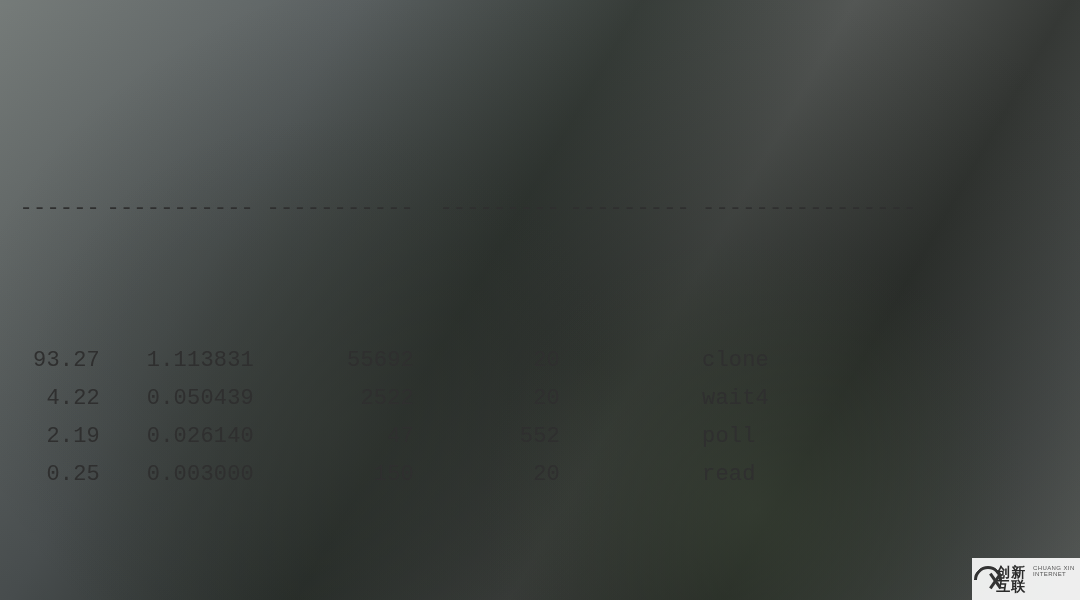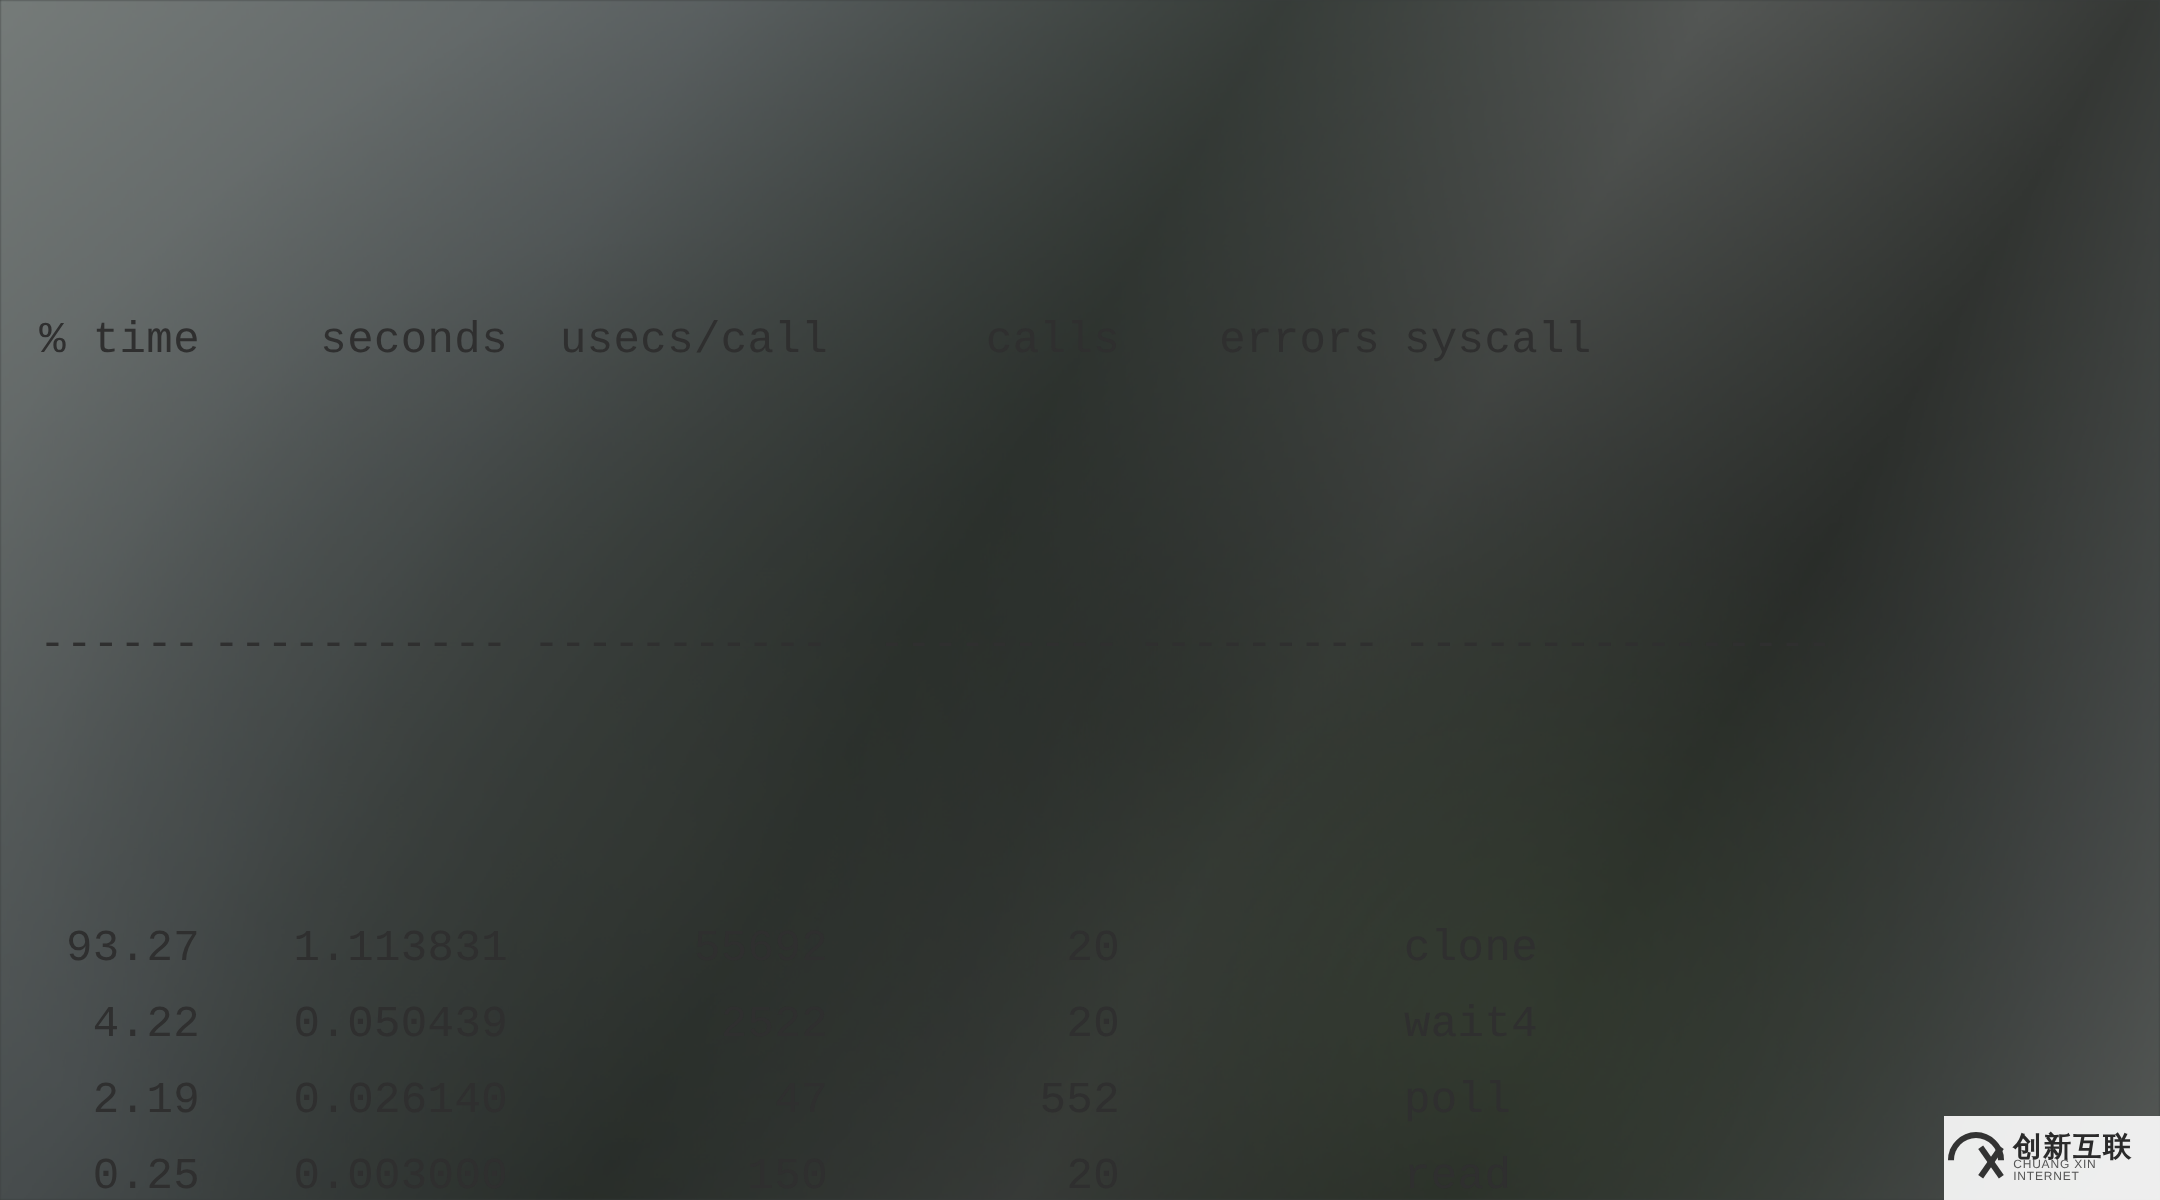--- a/index.html
+++ b/index.html
@@ -86,21 +86,21 @@
     width: 3px;
     height: 18px;
     background: #333;
     left: 22px;
     top: 6px;
   }
   .wm-shape .x1 { transform: rotate(35deg); }
   .wm-shape .x2 { transform: rotate(-35deg); }
   .wm-text {
     display: flex;
-    flex-direction: column;
+    flex-direction: row;
     line-height: 1;
   }
   .wm-text .big {
     font-size: 14px;
     font-weight: 700;
     letter-spacing: 1px;
     color: #2a2a2a;
   }
   .wm-text .small {
     font-size: 6px;
@@ -108,29 +108,20 @@
     color: #555;
   }
 </style>
 </head>
 <body>
 
 <div class="bg"></div>
 
 <div class="term">
 
-  <div class="row">
-    <span class="c1">% time</span>
-    <span class="c2">seconds</span>
-    <span class="c3">usecs/call</span>
-    <span class="c4">calls</span>
-    <span class="c5">errors</span>
-    <span class="c6"></span>
-    <span class="c7">syscall</span>
-  </div>
 
   <div class="row dashrow">
     <span class="c1">------</span>
     <span class="c2">-----------</span>
     <span class="c3">-----------</span>
     <span class="c4">---------</span>
     <span class="c5">---------</span>
     <span class="c6"></span>
     <span class="c7">----------------</span>
   </div>

